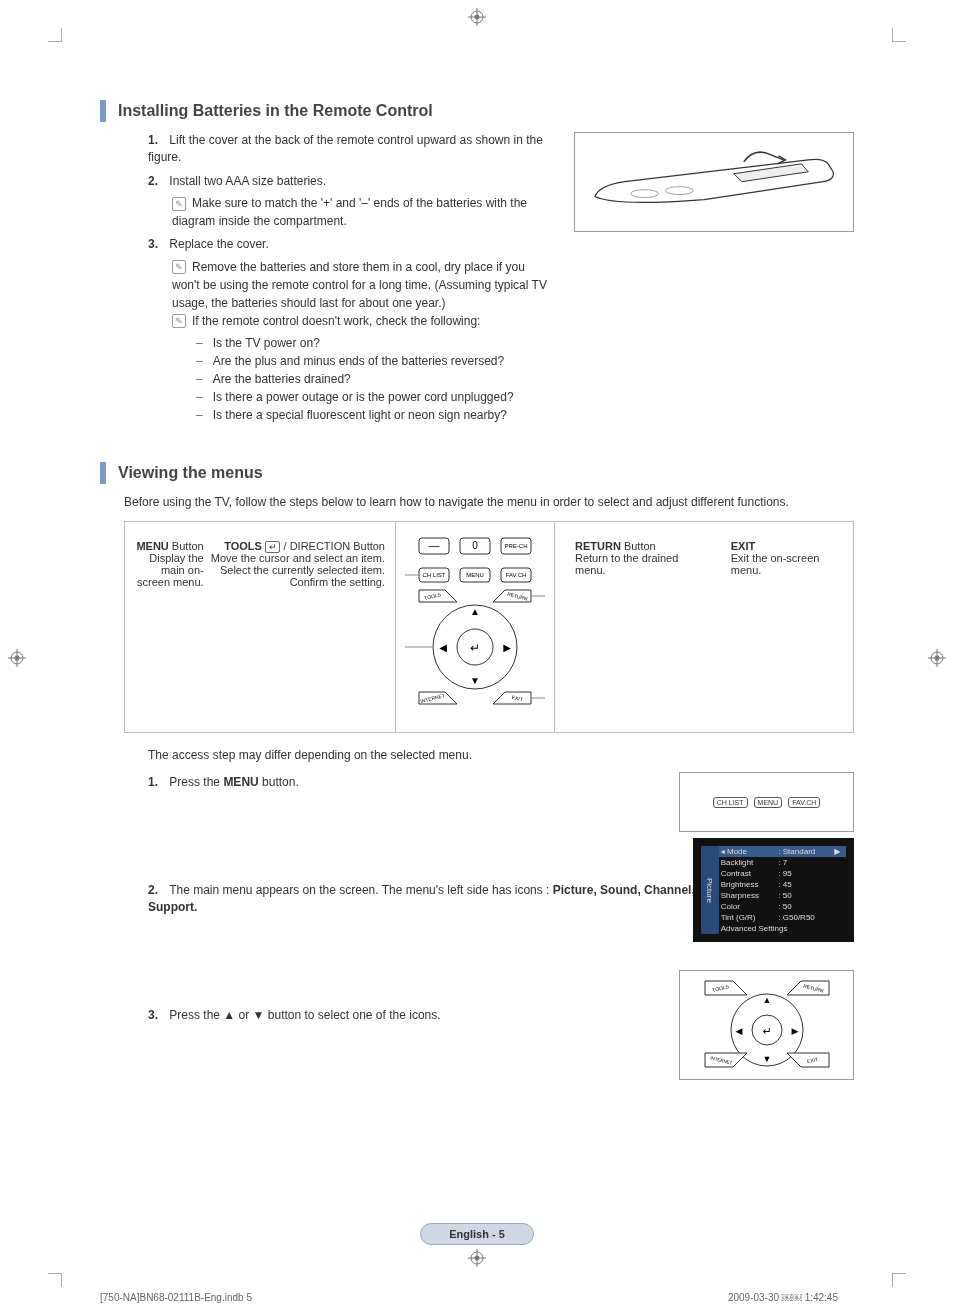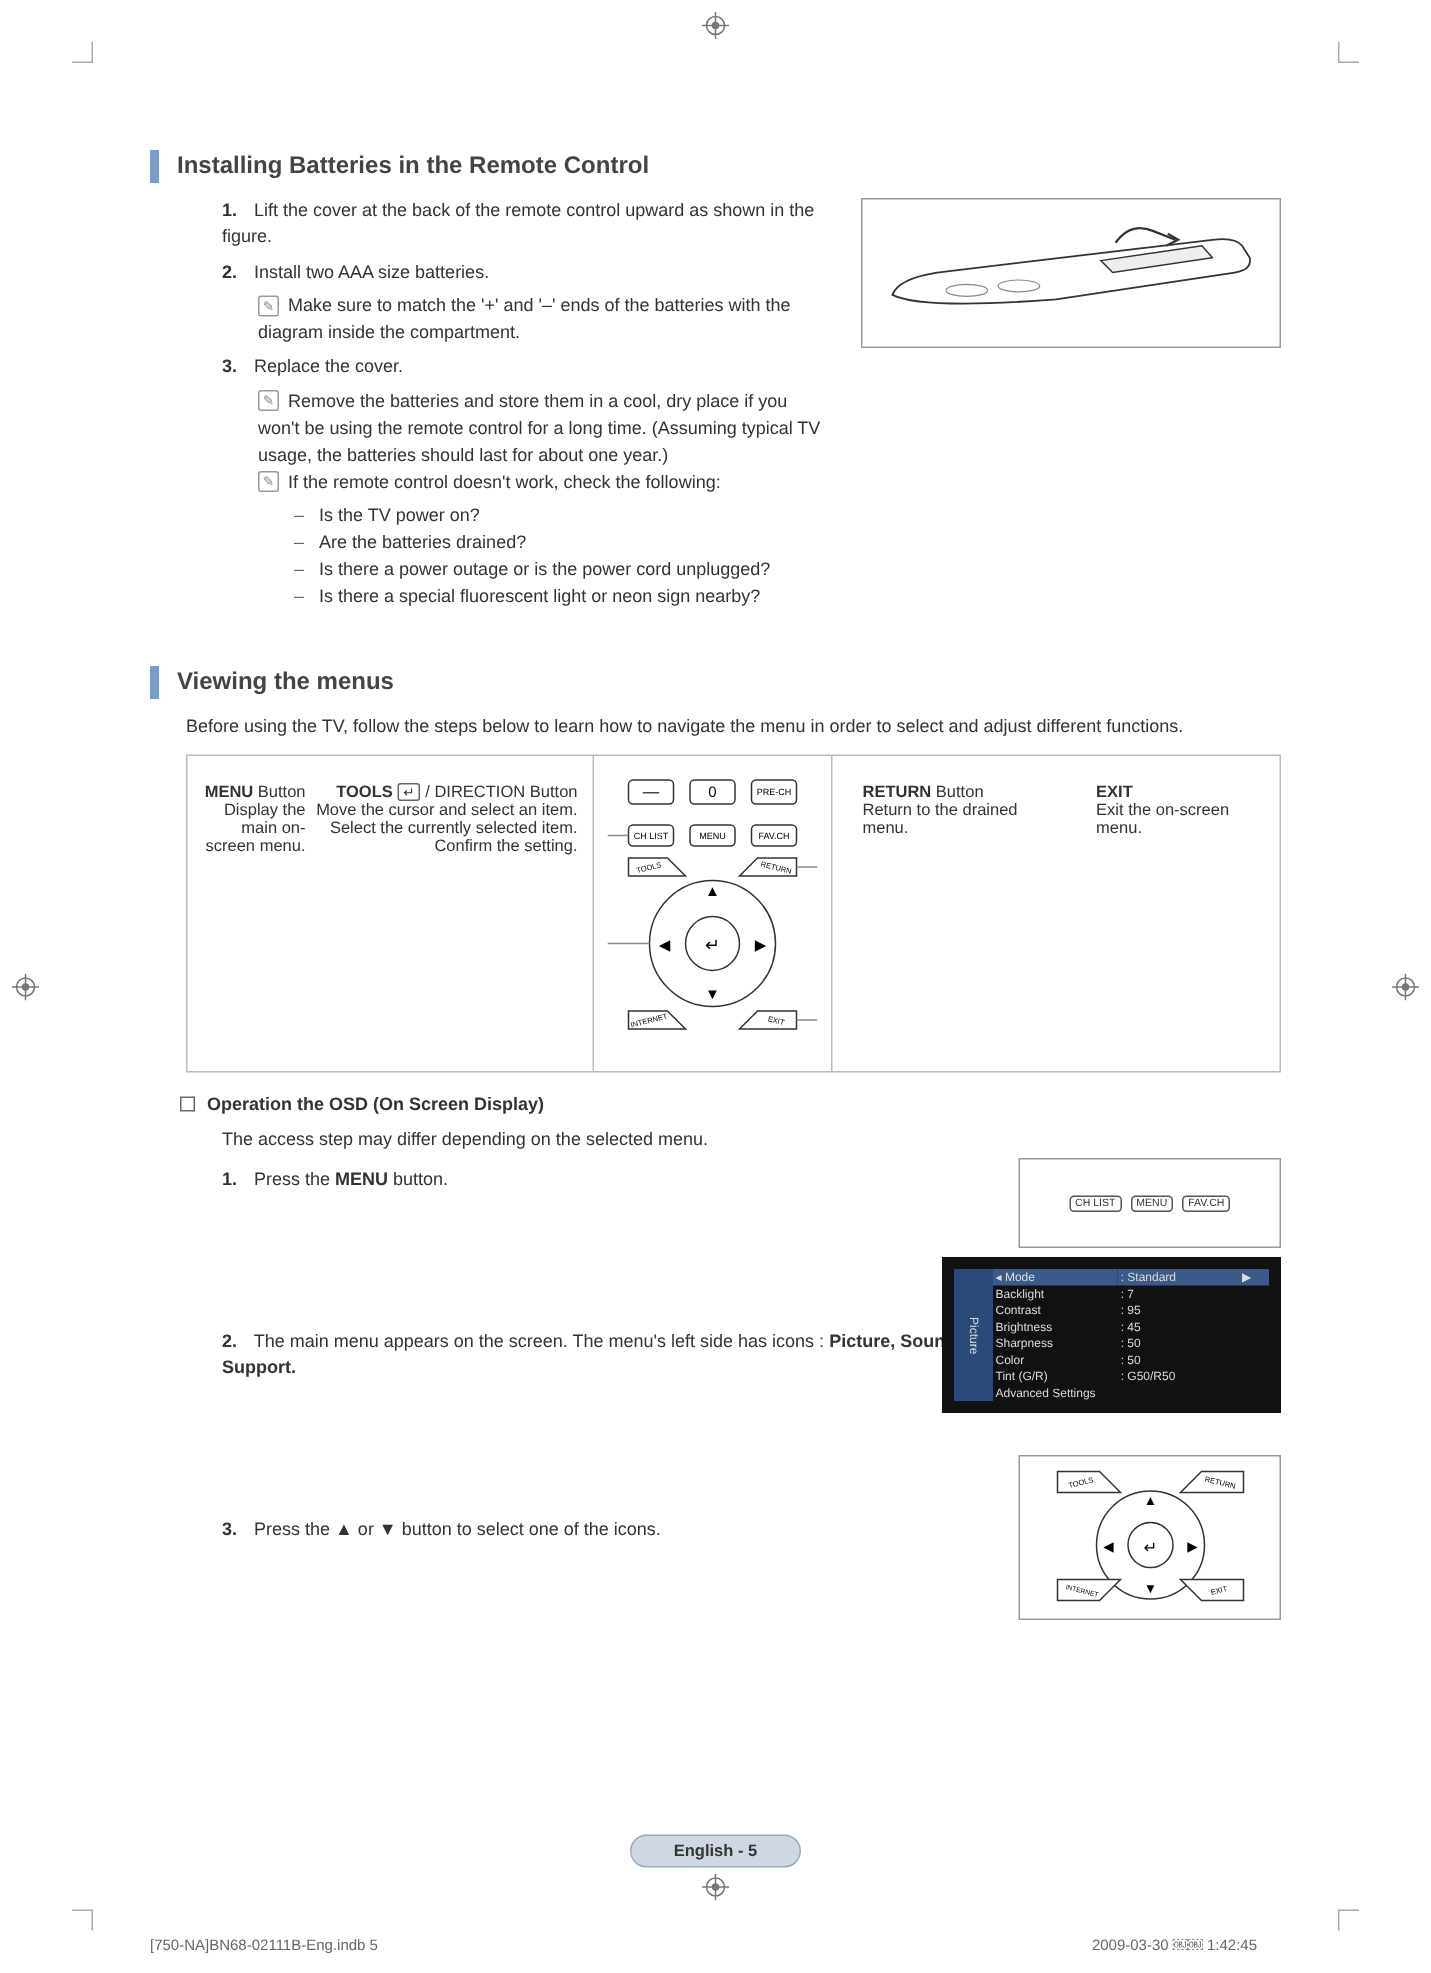--- a/index.html
+++ b/index.html
@@ -34,21 +34,21 @@
   .diag-left .entry { margin-bottom: 18px; }
   .diag-left b { font-size: 11px; }
   .diag-mid { width: 160px; border-left: 1px solid #bbb; border-right: 1px solid #bbb; display: flex; align-items: center; justify-content: center; padding: 10px 4px; }
   .diag-right { flex: 1; padding: 18px 10px 18px 20px; font-size: 11px; display: flex; flex-direction: row; justify-content: center; gap: 30px; }
   .sub-head { display: flex; align-items: center; font-weight: bold; margin: 10px 0 4px 20px; font-size: 12px; }
   .sub-head .sq { display: inline-block; width: 10px; height: 10px; border: 1px solid #666; margin-right: 8px; }
   .osd-list > li { list-style: none; margin-bottom: 90px; line-height: 1.45; }
   .osd-list { padding-left: 48px; }
   .right-figs { position: absolute; right: 100px; }
   .fig-remote-btns { top: 772px; width: 175px; height: 60px; border: 1px solid #999; display: flex; align-items: center; justify-content: center; padding: 6px; gap: 6px; }
-  .fig-menu { top: 838px; width: 226px; }
+  .fig-menu { top: 838px; width: 161px; }
   .fig-dpad { top: 970px; width: 175px; height: 110px; border: 1px solid #999; display: flex; align-items: center; justify-content: center; }
   .osd-screen { background: #111; color: #ddd; font-size: 8px; padding: 8px; }
   .osd-screen table { width: 100%; border-collapse: collapse; }
   .osd-screen td { padding: 1px 2px; }
   .osd-screen .side-tab { writing-mode: vertical-rl; text-align: center; background: #2a4a7a; padding: 4px 2px; font-size: 8px; }
   .osd-screen .hl td { background: #3a5a8a; }
   .footer-bar { display: flex; align-items: center; justify-content: center; margin-top: 40px; }
   .footer-pill { background: #cfd8e2; border: 1px solid #9ab; border-radius: 14px; padding: 4px 28px; font-weight: bold; font-size: 11px; }
   .print-info { position: absolute; bottom: 12px; left: 100px; right: 116px; display: flex; justify-content: space-between; font-size: 10px; color: #666; }
   .btn-pill { border: 1px solid #555; border-radius: 3px; font-size: 7px; padding: 1px 3px; display: inline-block; }
@@ -110,20 +110,21 @@
             </ul>
           </li>
           <li>
             <span class="num">3.</span>
             <span>Replace the cover.</span>
             <ul class="sub">
               <li><span class="note-icon">✎</span><span>Remove the batteries and store them in a cool, dry place if you won't be using the remote control for a long time. (Assuming typical TV usage, the batteries should last for about one year.)</span></li>
               <li><span class="note-icon">✎</span><span>If the remote control doesn't work, check the following:</span>
                 <ul class="sub dash-list">
                   <li>Is the TV power on?</li>
+                  <li>Are the plus and minus ends of the batteries reversed?</li>
                   <li>Are the batteries drained?</li>
                   <li>Is there a power outage or is the power cord unplugged?</li>
                   <li>Is there a special fluorescent light or neon sign nearby?</li>
                 </ul>
               </li>
             </ul>
           </li>
         </ol>
       </div>
       <div>
@@ -207,24 +208,20 @@
           <b>RETURN</b><span> Button</span><br>
           <span>Return to the drained menu.</span>
         </div>
         <div>
           <b>EXIT</b><br>
           <span>Exit the on-screen menu.</span>
         </div>
       </div>
     </div>
 
-    <div class="sub-head">
-      <span class="sq"></span>
-      <span>Operation the OSD (On Screen Display)</span>
-    </div>
     <p class="intro" style="margin-left:48px;">The access step may differ depending on the selected menu.</p>
 
     <ol class="osd-list" style="position:relative;">
       <li>
         <span class="num">1.</span>
         <span>Press the </span><b>MENU</b><span> button.</span>
       </li>
       <li>
         <span class="num">2.</span>
         <span>The main menu appears on the screen. The menu's left side has icons : </span><b>Picture, Sound, Channel, Setup, Input, Application, Support.</b>

